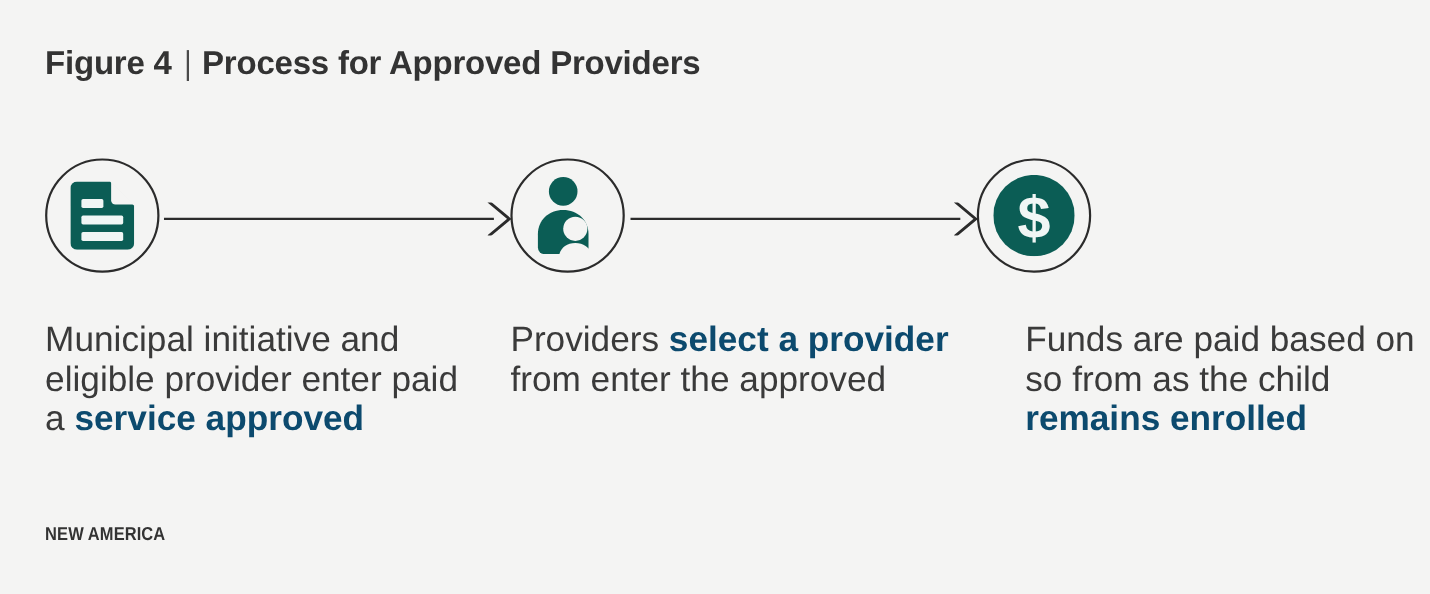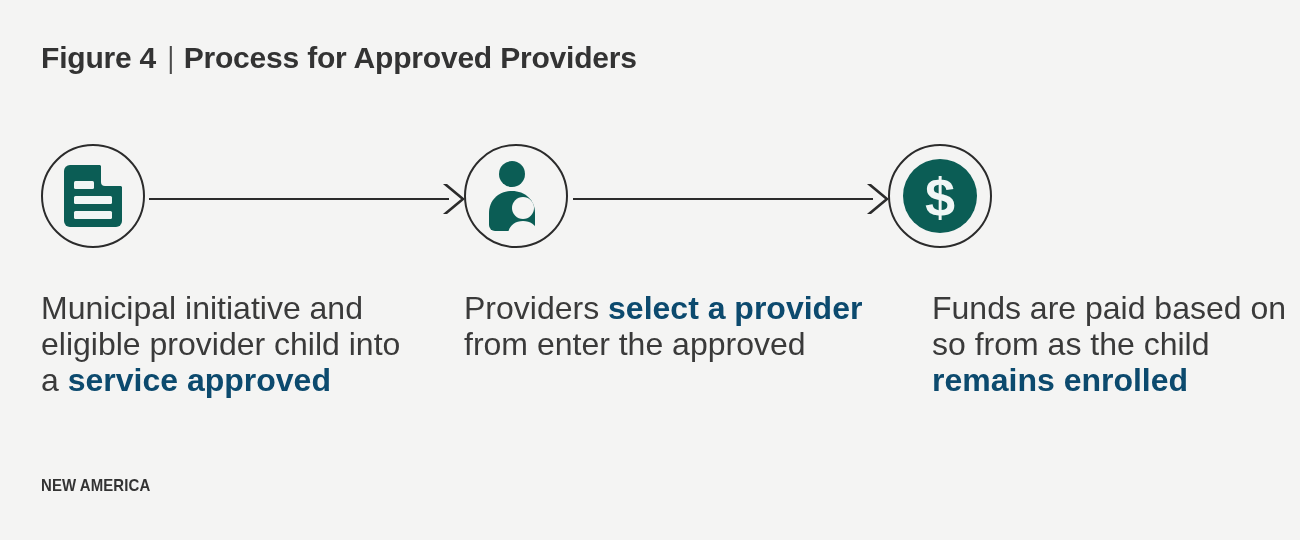--- a/index.html
+++ b/index.html
@@ -181,21 +181,21 @@
             <text x="37" y="57" text-anchor="middle" font-family="'Liberation Sans', sans-serif" font-size="54" font-weight="bold" fill="#f0f6f5">$</text>
           </svg>
         </span>
       </div>
     </div>
 
   </div>
 
   <div class="caption caption-1">
     <span class="ln"><span>Municipal initiative and</span></span>
-    <span class="ln"><span>eligible provider child into</span></span>
+    <span class="ln"><span>eligible provider enter paid</span></span>
     <span class="ln"><span>a </span><span class="em">service approved</span></span>
   </div>
 
   <div class="caption caption-2">
     <span class="ln"><span>Providers </span><span class="em">select a provider</span></span>
     <span class="ln"><span>from enter the approved</span></span>
   </div>
 
   <div class="caption caption-3">
     <span class="ln"><span>Funds are paid based on</span></span>

